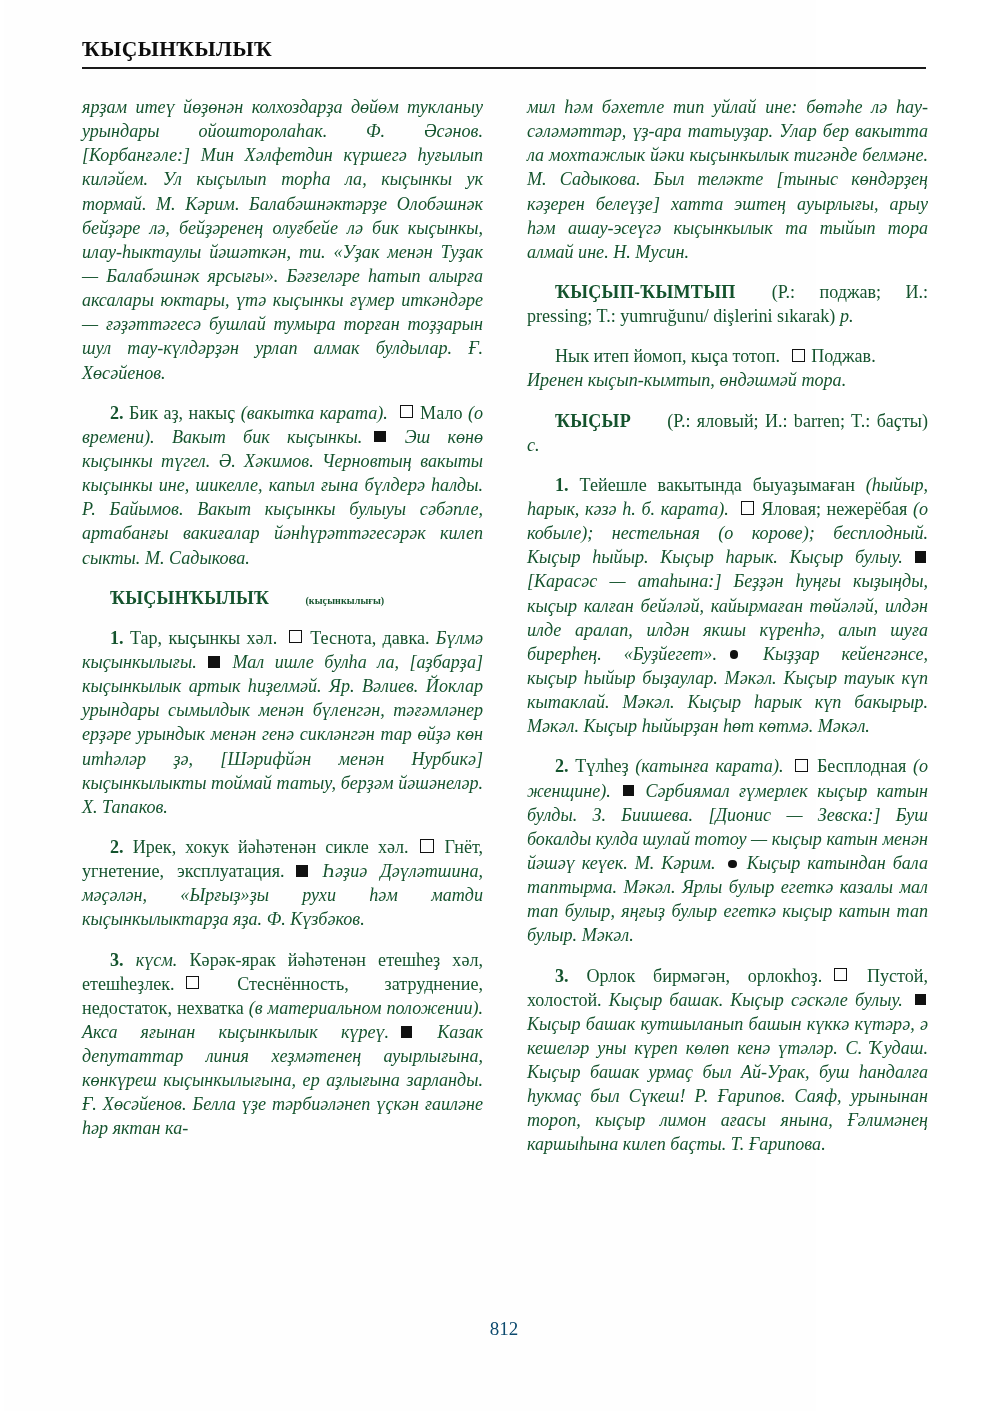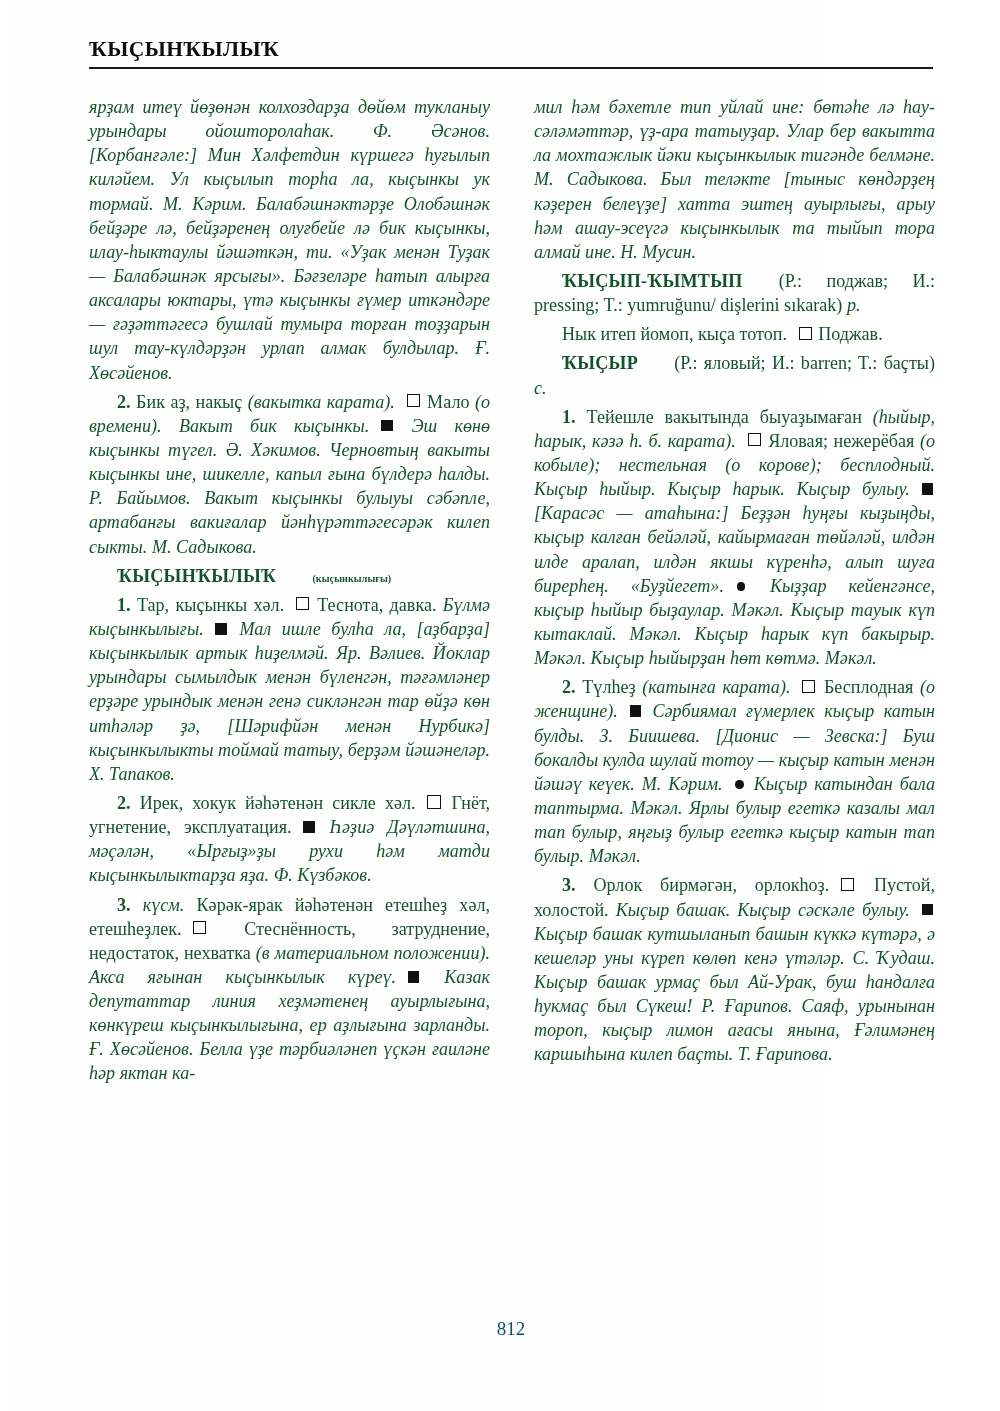--- a/index.html
+++ b/index.html
@@ -10,21 +10,21 @@
   body {
     width: 1000px;
     height: 1411px;
     font-family: "Liberation Serif", "DejaVu Serif", serif;
     color: #111111;
     position: relative;
     overflow: hidden;
   }
   #page {
     position: absolute;
-    left: 11px; top: 0;
+    left: 4px; top: 0;
     width: 812px;
     height: 1411px;
     background: #fefefe;
   }
   
   #running-head {
     position: absolute;
     left: 78px;
     top: 38px;
     width: 844px;
@@ -56,21 +56,21 @@
   .para {
     font-size: 18.1px;
     line-height: 1.335;
     text-align: justify;
     text-justify: inter-word;
     margin: 0;
     hyphens: manual;
     color: #14532d;
   }
   .para + .para {
-    margin-top: 5px;
+    margin-top: 16px;
   }
   .indent {
     text-indent: 1.55em;
   }
   .ital {
     font-style: italic;
   }
   .headword {
     font-weight: bold;
     font-style: normal;
@@ -164,21 +164,21 @@
       <p class="para indent"><span class="sense-num">3.</span><span class="rom"> </span><span class="gram">күсм.</span><span class="rom"> </span><span class="rom">Кәрәк-ярак йәһәтенән етешһеҙ хәл, етешһеҙлек.</span><span class="small-gap"></span><span class="mk mk-open"></span><span class="rom"> </span><span class="rom">Стеснённость, затруднение, недостаток, нехватка</span><span class="rom"> </span><span class="ital">(в материальном положении). Акса яғынан кыҫынкылык күреү.</span><span class="small-gap"></span><span class="mk mk-filled"></span><span class="rom"> </span><span class="ital">Казак депутаттар линия хеҙмәтенең ауырлығына, көнкүреш кыҫынкылығына, ер аҙлығына зарланды. Ғ. Хөсәйенов. Белла үҙе тәрбиәләнеп үҫкән ғаиләне һәр яктан ка-</span></p>
 
     </div>
 
     <div class="column" id="col-right">
 
       <p class="para ital">мил һәм бәхетле тип уйлай ине: бөтәһе лә һау-сәләмәттәр, үҙ-ара татыуҙар. Улар бер вакытта ла мохтажлык йәки кыҫынкылык тигәнде белмәне. М. Садыкова. Был теләкте [тыныс көндәрҙең кәҙерен белеүҙе] хатта эштең ауырлығы, арыу һәм ашау-эсеүгә кыҫынкылык та тыйып тора алмай ине. Н. Мусин.</p>
 
       <p class="para indent"><span class="headword">ҠЫҪЫП-ҠЫМТЫП</span><span class="wide-gap"></span><span class="rom">(Р.: поджав;  И.: pressing; T.: yumruğunu/ dişlerini sıkarak)</span><span class="rom"> </span><span class="gram">р.</span></p>
 
-      <p class="para indent"><span class="rom">Нык итеп йомоп, кыҫа тотоп.</span><span class="small-gap"></span><span class="mk mk-open"></span><span class="rom"> </span><span class="rom">Поджав.</span><br></p>
+      <p class="para indent"><span class="rom">Нык итеп йомоп, кыҫа тотоп.</span><span class="small-gap"></span><span class="mk mk-open"></span><span class="rom"> </span><span class="rom">Поджав.</span><br><span class="ital">Иренен кыҫып-кымтып, өндәшмәй тора.</span></p>
 
       <p class="para indent"><span class="headword">ҠЫҪЫР</span><span class="wide-gap"></span><span class="rom">(Р.: яловый;  И.: barren;  T.: баҫты)</span><span class="rom"> </span><span class="gram">с.</span></p>
 
       <p class="para indent"><span class="sense-num">1.</span><span class="rom"> </span><span class="rom">Тейешле вакытында быуаҙымаған</span><span class="rom"> </span><span class="ital">(һыйыр, һарык, кәзә һ. б. карата).</span><span class="small-gap"></span><span class="mk mk-open"></span><span class="rom"> </span><span class="rom">Яловая; нежерёбая</span><span class="rom"> </span><span class="ital">(о кобыле); нестельная (о корове); бесплодный.</span><span class="rom"> </span><span class="ital">Кыҫыр һыйыр. Кыҫыр һарык. Кыҫыр булыу.</span><span class="small-gap"></span><span class="mk mk-filled"></span><span class="rom"> </span><span class="ital">[Карасәс — атаһына:] Беҙҙән һуңғы кыҙыңды, кыҫыр калған бейәләй, кайырмаған төйәләй, илдән илде аралап, илдән якшы күренһә, алып шуға бирерһең. «Буҙйегет».</span><span class="small-gap"></span><span class="mk mk-dot"></span><span class="rom"> </span><span class="ital">Кыҙҙар кейенгәнсе, кыҫыр һыйыр быҙаулар. Мәкәл. Кыҫыр тауык күп кытаклай. Мәкәл. Кыҫыр һарык күп бакырыр. Мәкәл. Кыҫыр һыйырҙан һөт көтмә. Мәкәл.</span></p>
 
       <p class="para indent"><span class="sense-num">2.</span><span class="rom"> </span><span class="rom">Түлһеҙ</span><span class="rom"> </span><span class="ital">(катынға карата).</span><span class="small-gap"></span><span class="mk mk-open"></span><span class="rom"> </span><span class="rom">Бесплодная</span><span class="rom"> </span><span class="ital">(о женщине).</span><span class="small-gap"></span><span class="mk mk-filled"></span><span class="rom"> </span><span class="ital">Сәрбиямал ғүмерлек кыҫыр катын булды. З. Биишева. [Дионис — Зевска:] Буш бокалды кулда шулай тотоу — кыҫыр катын менән йәшәү кеүек. М. Кәрим.</span><span class="small-gap"></span><span class="mk mk-dot"></span><span class="rom"> </span><span class="ital">Кыҫыр катындан бала таптырма. Мәкәл. Ярлы булыр егеткә казалы мал тап булыр, яңғыҙ булыр егеткә кыҫыр катын тап булыр. Мәкәл.</span></p>
 
       <p class="para indent"><span class="sense-num">3.</span><span class="rom"> </span><span class="rom">Орлок бирмәгән, орлокһоҙ.</span><span class="small-gap"></span><span class="mk mk-open"></span><span class="rom"> </span><span class="rom">Пустой, холостой.</span><span class="rom"> </span><span class="ital">Кыҫыр башак. Кыҫыр сәскәле булыу.</span><span class="small-gap"></span><span class="mk mk-filled"></span><span class="rom"> </span><span class="ital">Кыҫыр башак кутшыланып башын күккә күтәрә, ә кешеләр уны күреп көлөп кенә үтәләр. С. Ҡудаш. Кыҫыр башак урмаҫ был Ай-Урак, буш һандалға һукмаҫ был Сүкеш! Р. Ғарипов. Саяф, урынынан тороп, кыҫыр лимон ағасы янына, Ғәлимәнең каршыһына килеп баҫты. Т. Ғарипова.</span></p>
 
     </div>

